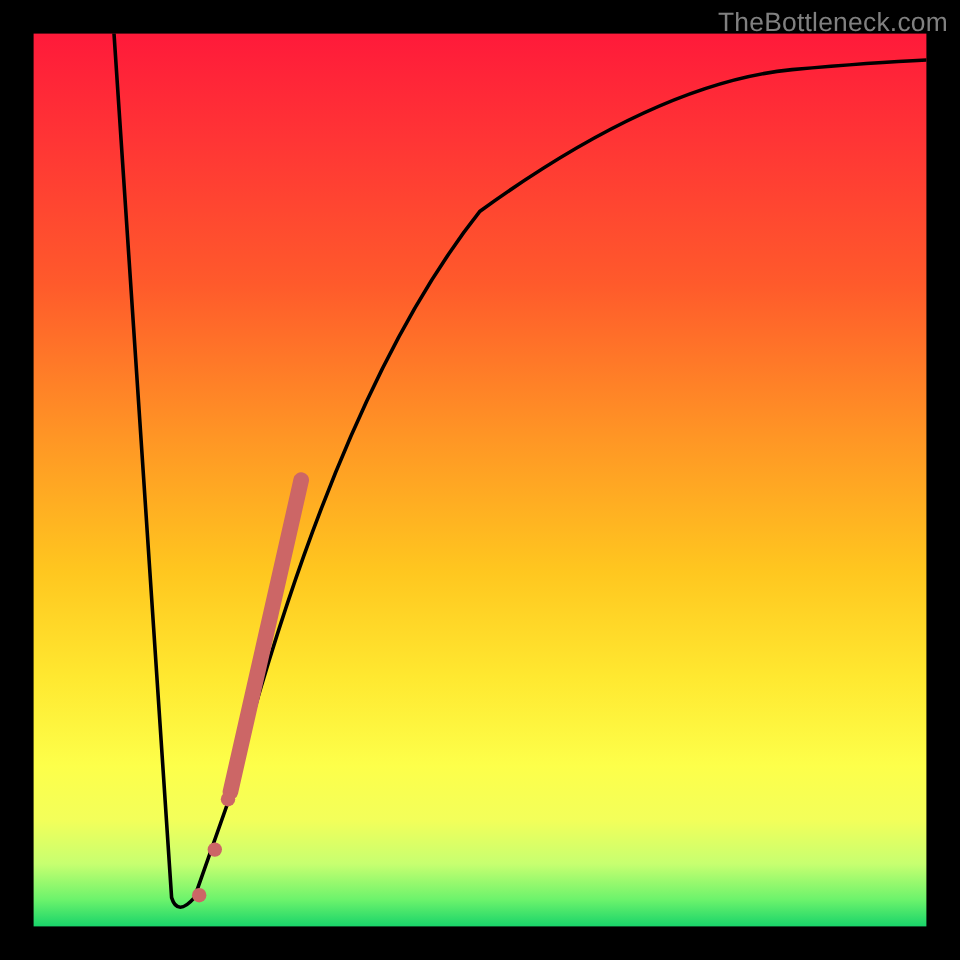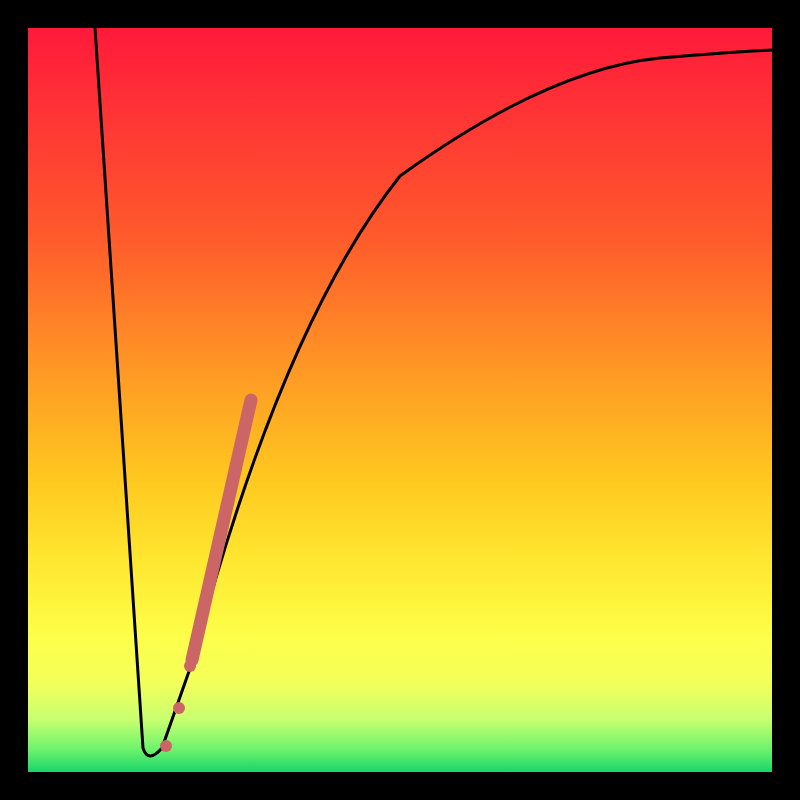--- a/index.html
+++ b/index.html
@@ -54,20 +54,21 @@
     top: 0;
     width: 744px;
     height: 744px;
     overflow: visible;
   }
 </style>
 </head>
 <body>
 
 <div class="frame">
+  <div class="watermark">TheBottleneck.com</div>
 
   <div class="plot-area">
     <svg class="curve" viewBox="0 0 744 744" xmlns="http://www.w3.org/2000/svg">
 
       <path d="M 67 0
                L 115 720
                Q 120 736 134 720
                L 165 632
                Q 253 298 372 148
                Q 520 41 632 30

